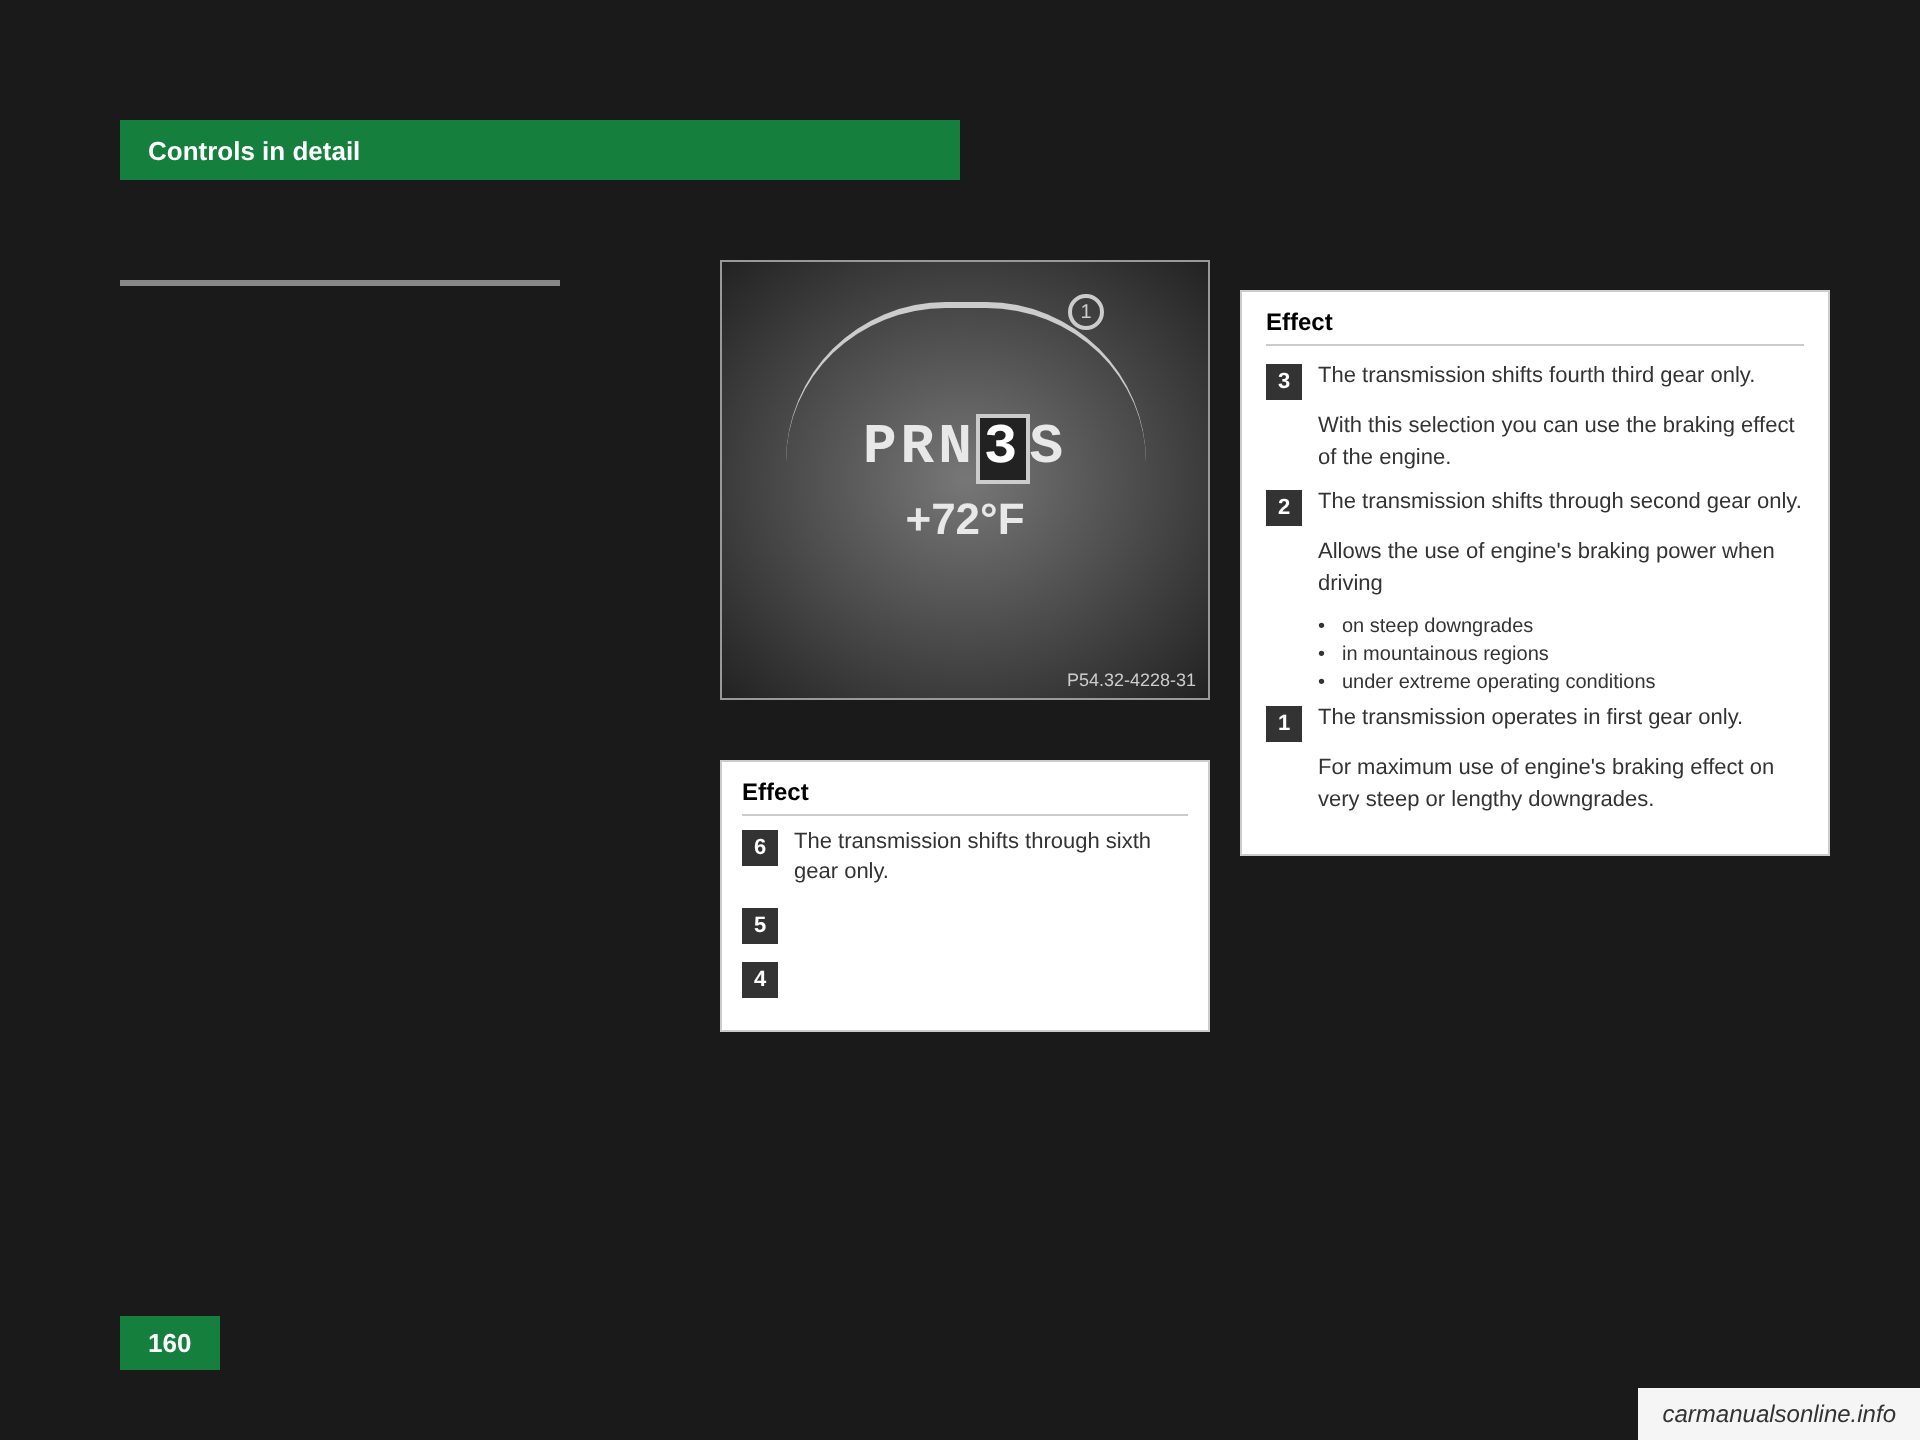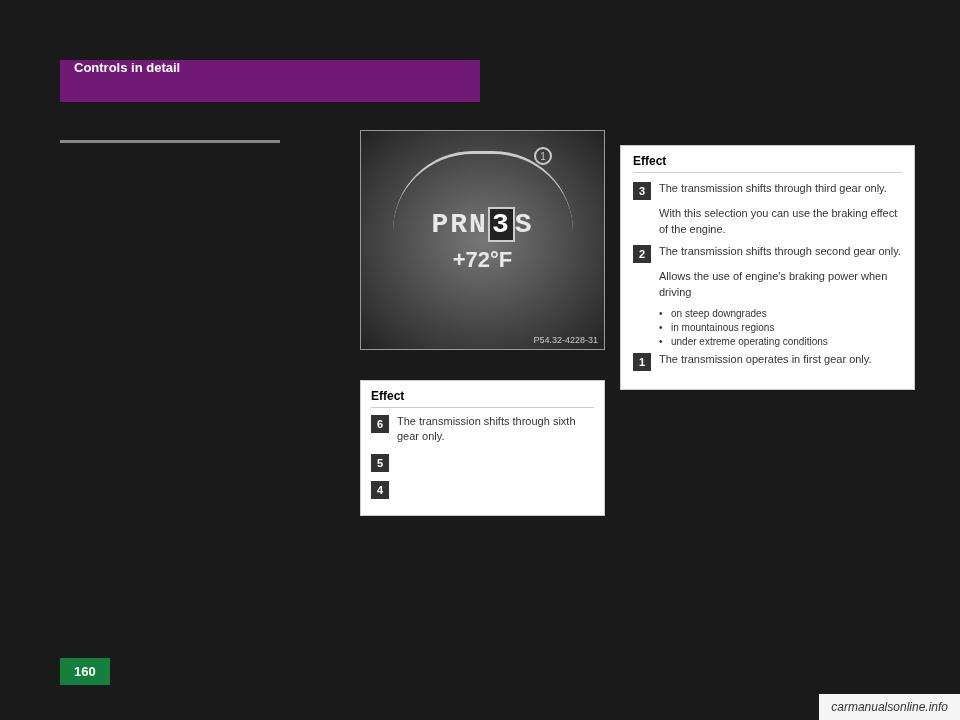--- a/index.html
+++ b/index.html
@@ -11,24 +11,24 @@
       overflow: hidden;
       position: relative;
     }
 
     
     .header-bar {
       position: absolute;
       top: 60px;
       left: 60px;
       width: 420px;
-      height: 42px;
-      background: #701a75;
-      display: flex;
-      align-items: flex-start;
+      height: 30px;
+      background: #15803d;
+      display: flex;
+      align-items: center;
       padding-left: 14px;
     }
     .header-bar span {
       color: white;
       font-size: 13px;
       font-weight: bold;
     }
 
     
     .left-line {
@@ -290,21 +290,21 @@
 </div>
 
 <div class="table-right">
   <div class="tbl-header">Effect</div>
 
   <div class="right-row">
     <div class="gear-badge">
       <span>3</span>
     </div>
     <div>
-      <div class="desc">The transmission shifts through third gear only.</div>
+      <div class="desc">The transmission shifts fourth third gear only.</div>
     </div>
   </div>
   <div class="sub-desc" style="margin-left: 26px;">With this selection you can use the braking effect of the engine.</div>
 
   <div class="right-row">
     <div class="gear-badge">
       <span>2</span>
     </div>
     <div>
       <div class="desc">The transmission shifts through second gear only.</div>
@@ -318,17 +318,18 @@
   </ul>
 
   <div class="right-row">
     <div class="gear-badge">
       <span>1</span>
     </div>
     <div>
       <div class="desc">The transmission operates in first gear only.</div>
     </div>
   </div>
+  <div class="sub-desc" style="margin-left: 26px;">For maximum use of engine's braking effect on very steep or lengthy downgrades.</div>
 </div>
 
 <div class="page-number">160</div>
 
 <div class="watermark">carmanualsonline.info</div>
 
 </body></html>

